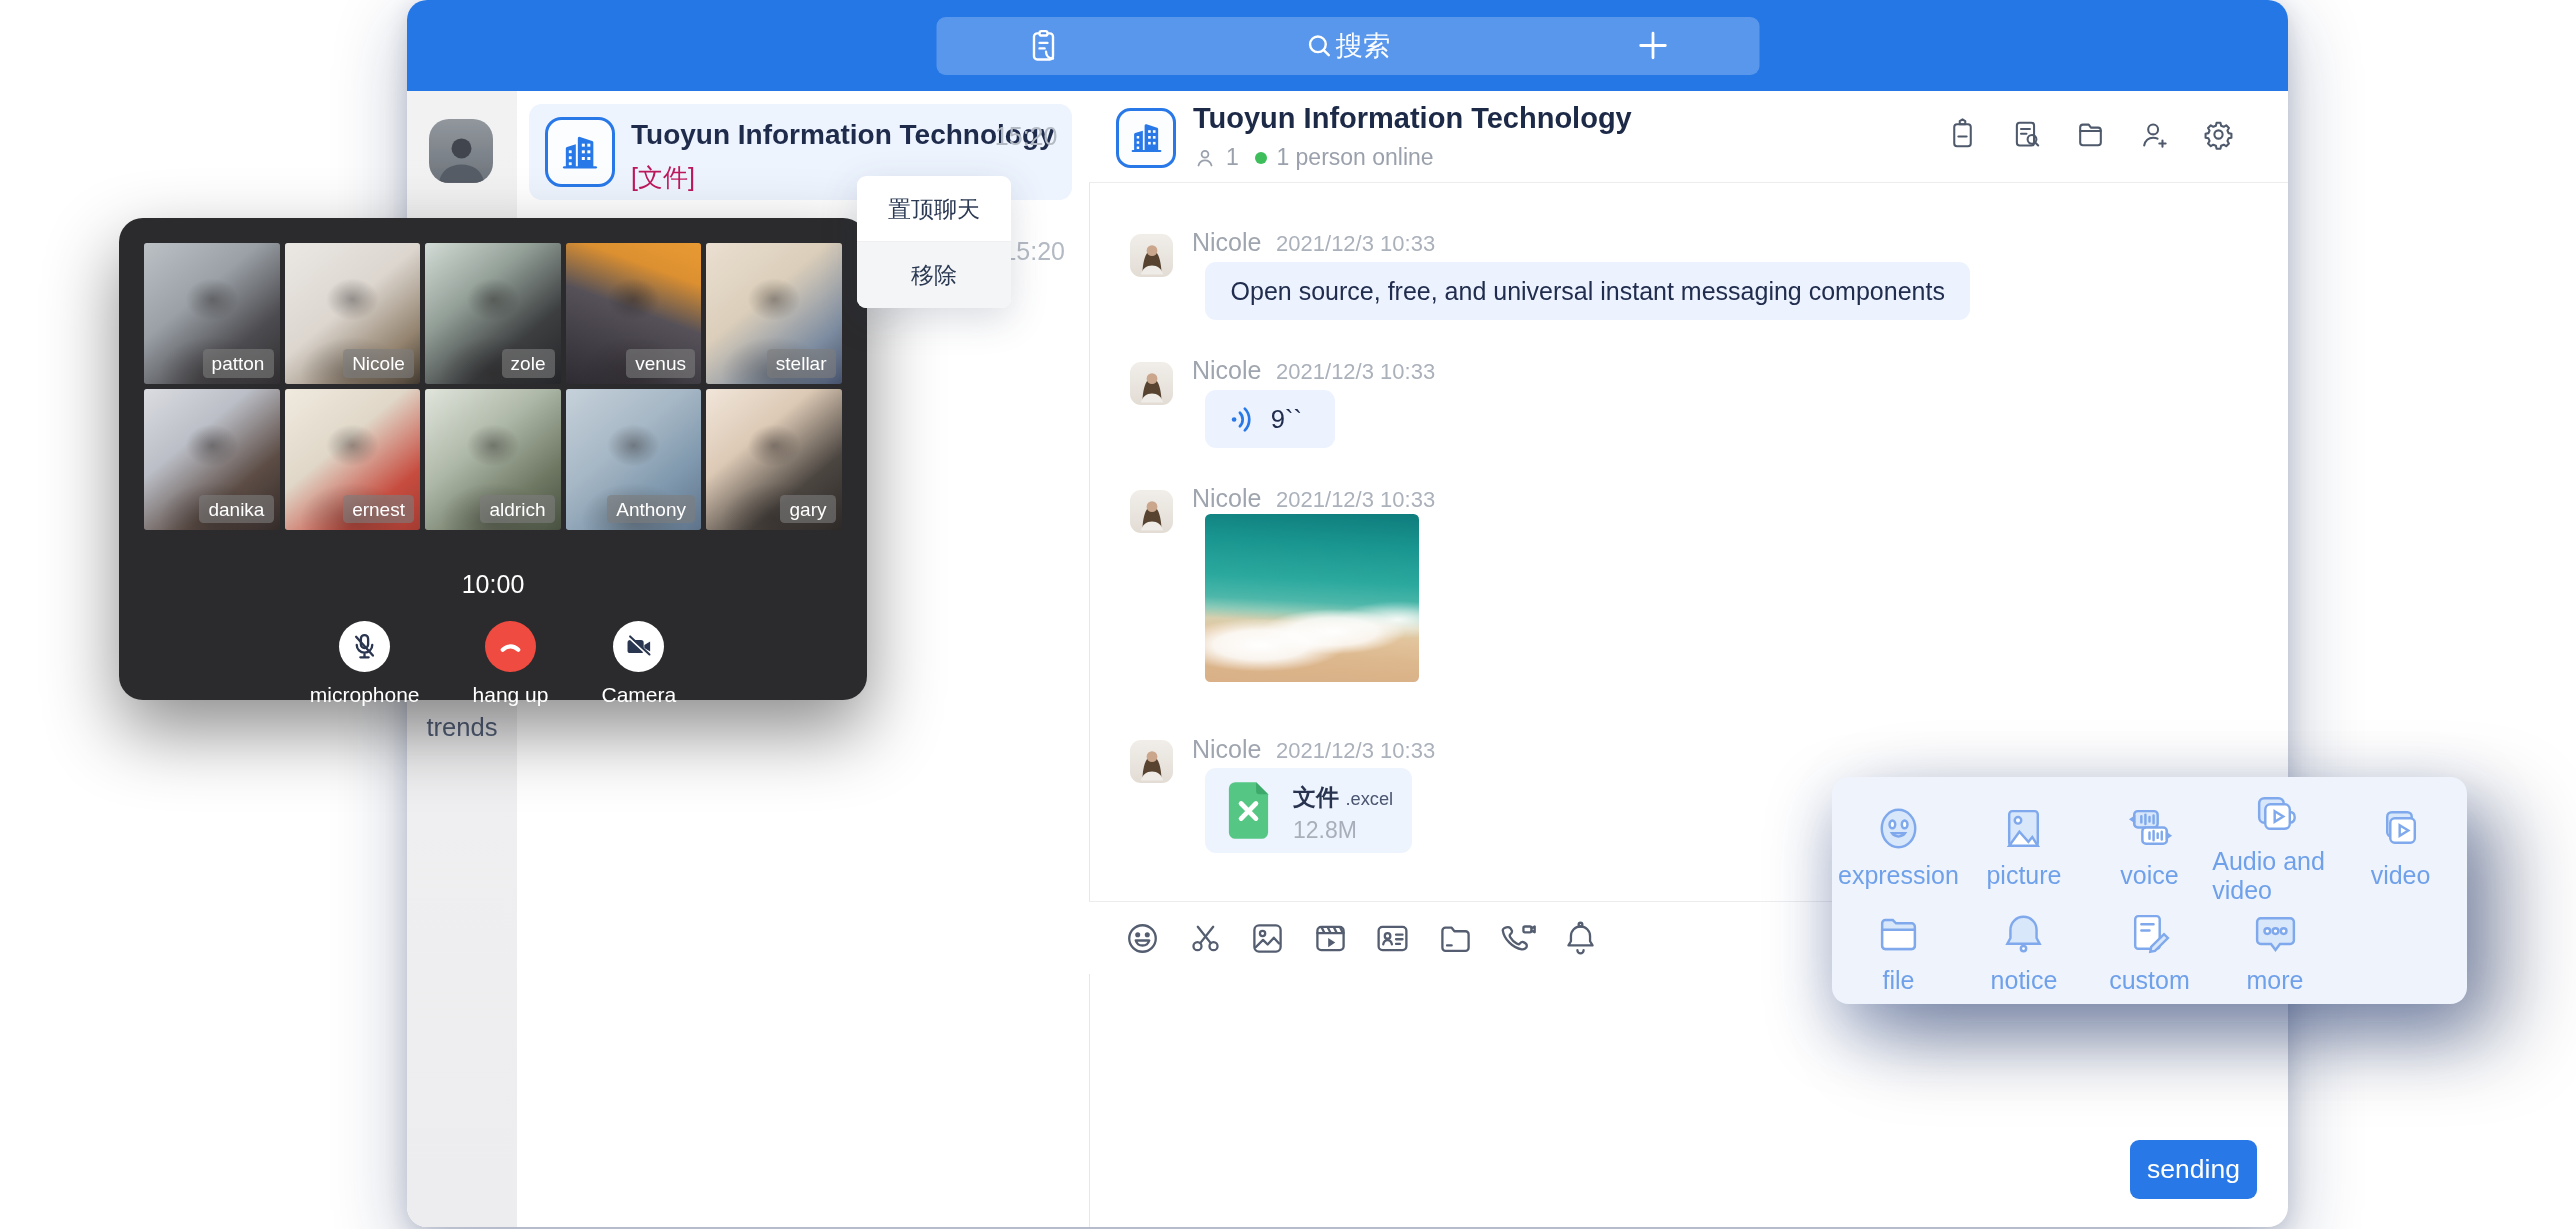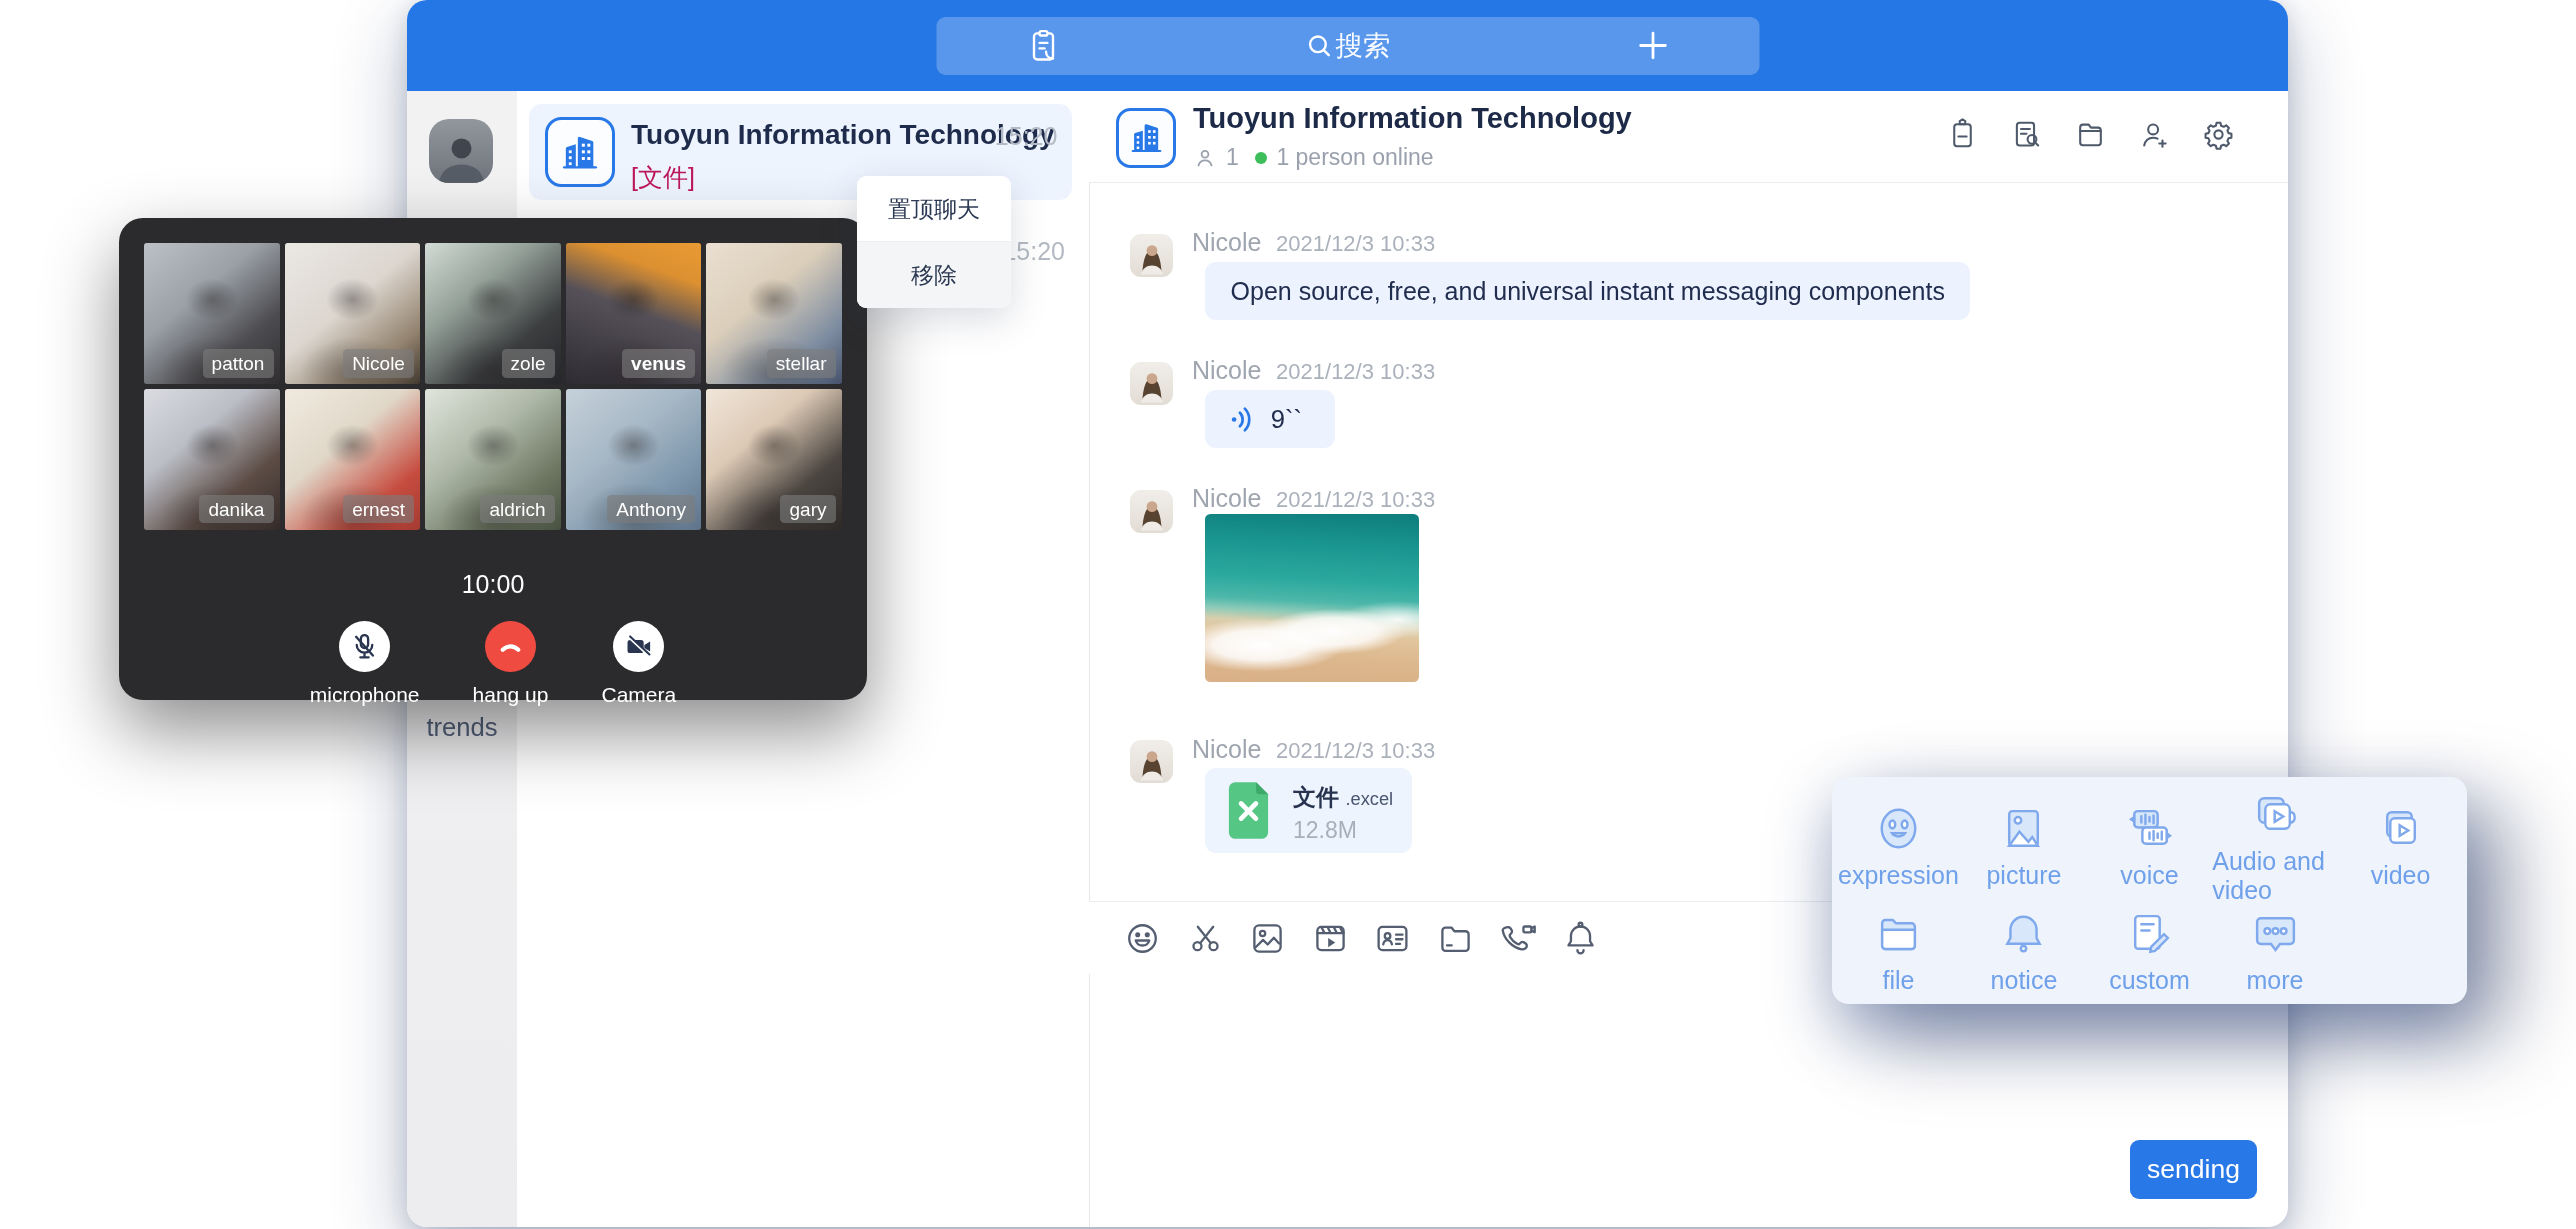--- a/index.html
+++ b/index.html
@@ -102,21 +102,21 @@
     gap:4.6px; }
   .tile { position:relative; border-radius:2.7px; overflow:hidden; }
   .tile::before { content:""; position:absolute; inset:0;
     background:radial-gradient(26% 20% at 50% 40%, rgba(30,26,26,.38), transparent 75%),
                radial-gradient(52% 34% at 50% 92%, rgba(30,26,26,.34), transparent 75%); }
   .tile-name { position:absolute; right:6.4px; bottom:6.4px; background:rgba(125,125,125,.6);
     color:#fff; font-size:19px; line-height:19px; padding:4.6px 9.1px; border-radius:4.6px; }
   .t1{background:linear-gradient(140deg,#bcc1c6 0%,#9aa0a6 38%,#4c4b4f 72%,#302e30 100%);}
   .t2{background:linear-gradient(140deg,#ebe8e4 0%,#dcd6cf 45%,#93836f 78%,#42392f 100%);}
   .t3{background:linear-gradient(140deg,#d3dcd6 0%,#93a098 35%,#3c3e40 70%,#242629 100%);}
-  .t4{background:linear-gradient(200deg,#e89b33 0%,#dd9030 22%,#565158 48%,#2e2b33 100%);font-weight:bold;}
+  .t4{background:linear-gradient(200deg,#e89b33 0%,#dd9030 22%,#565158 48%,#2e2b33 100%);}
   .t5{background:linear-gradient(140deg,#eadfd1 0%,#dbceba 40%,#7e8da1 76%,#46526c 100%);}
   .t6{background:linear-gradient(140deg,#dadce1 0%,#bbbec6 35%,#5c4c45 70%,#342b29 100%);}
   .t7{background:linear-gradient(140deg,#f0eadf 0%,#e0d7c8 40%,#c64c3f 76%,#a43b32 100%);}
   .t8{background:linear-gradient(140deg,#e1e5dc 0%,#adb7a7 40%,#6d7762 74%,#485040 100%);}
   .t9{background:linear-gradient(140deg,#c6d1da 0%,#a6b7c5 40%,#8099ae 70%,#5e738a 100%);}
   .t10{background:linear-gradient(140deg,#f1e6da 0%,#dcc9b5 35%,#4c4641 70%,#2d2927 100%);text-decoration:underline;}
   .call-timer { margin-top:40px; text-align:center; color:#fff; font-size:25px; }
   .call-controls { display:flex; justify-content:center; gap:53px; margin-top:22px; }
   .call-btn { display:flex; flex-direction:column; align-items:center; gap:11px;
     color:#fff; font-size:21px; }

